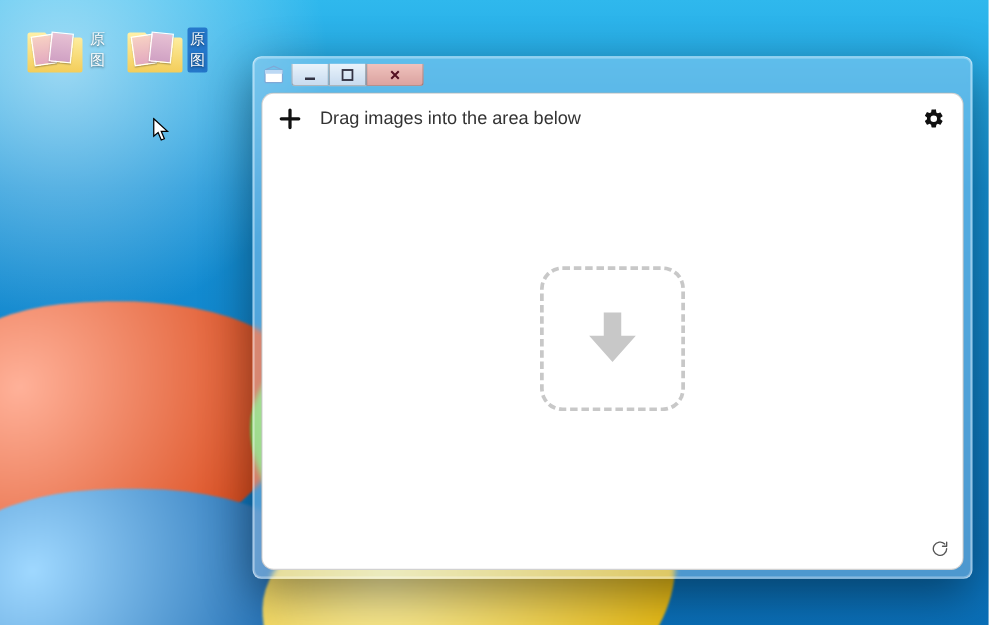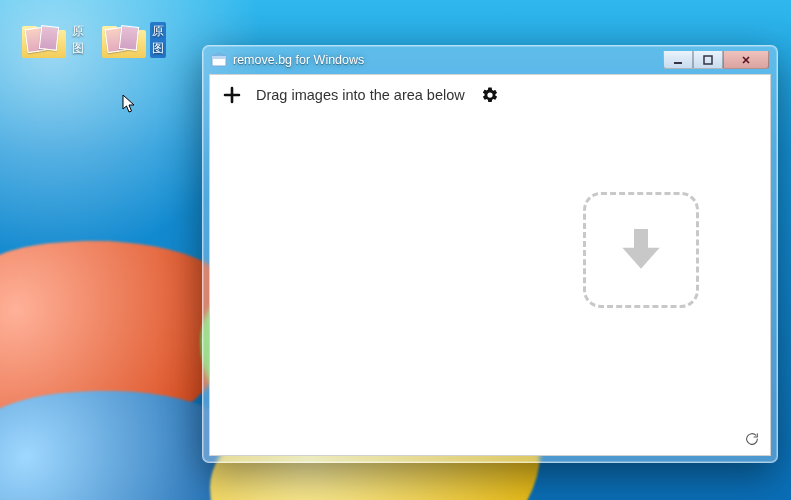--- a/index.html
+++ b/index.html
@@ -51,21 +51,21 @@
   .titlebar { height: 28px; display:flex; align-items:center; gap:6px; padding: 0 2px; }
   .app-ico { width:16px; height:16px; }
   .title-text { color:#fff; font-size:12.5px; text-shadow:0 0 6px rgba(0,0,0,.4),0 1px 1px rgba(0,0,0,.4); flex:1; }
   .win-btns { display:flex; }
   .win-btn { width:30px; height:18px; border:1px solid rgba(0,0,0,.25); border-top:none; background:linear-gradient(#e9f3fb,#c8dbef); display:flex; align-items:center; justify-content:center; font-size:11px; color:#334; }
   .win-btn:first-child { border-bottom-left-radius:3px; }
   .win-btn:last-child  { border-bottom-right-radius:3px; }
   .win-btn.close { width:46px; background:linear-gradient(#f0c2bd,#daa3a0); }
   .win-btn svg { width:10px; height:10px; }
   
-  .client { flex:1; background:#fff; border:1px solid rgba(0,0,0,.18); border-radius:0; display:flex; flex-direction:row; }
+  .client { flex:1; background:#fff; border:1px solid rgba(0,0,0,.18); border-radius:10px; display:flex; flex-direction:column; }
   .toolbar { height:40px; display:flex; align-items:center; padding:0 12px; gap:14px; border-bottom:1px solid transparent; }
   .plus-btn { width:20px; height:20px; display:flex; align-items:center; justify-content:center; cursor:pointer;}
   .toolbar-text { font-size:14.5px; color:#333; flex:1; }
   .gear-btn { width:22px; height:22px; display:flex; align-items:center; justify-content:center; cursor:pointer; }
   
   .drop-area { flex:1; position:relative; }
   .drop-target {
     position:absolute; left:50%; top:46%; transform:translate(-50%,-50%);
     width:116px; height:116px;
     border:3px dashed #c8c8c8; border-radius:18px;
@@ -125,21 +125,20 @@
     <path d="M1 1 L1 15 L4.5 12 L7 18 L9.5 17 L7 11 L12 11 Z" fill="#fff" stroke="#000" stroke-width="1"></path>
   </svg>
 
   <div class="window">
     <div class="titlebar">
       <svg class="app-ico" viewBox="0 0 16 16">
         <rect x="1" y="4" width="14" height="10" rx="1" fill="#fff" stroke="#7fa8d6"></rect>
         <path d="M1 4 L8 1 L15 4" fill="none" stroke="#7fa8d6"></path>
         <rect x="1" y="4" width="14" height="3" fill="#bcd8f4"></rect>
       </svg>
-      <span class="title-text">remove.bg for Windows</span>
       <div class="win-btns">
         <div class="win-btn" title="minimize">
           <svg viewBox="0 0 10 10">
               <rect x="1" y="7" width="8" height="2" fill="#334"></rect>
             </svg>
         </div>
         <div class="win-btn" title="maximize">
           <svg viewBox="0 0 10 10">
               <rect x="1" y="1" width="8" height="8" fill="none" stroke="#334" stroke-width="1.5"></rect>
             </svg>

